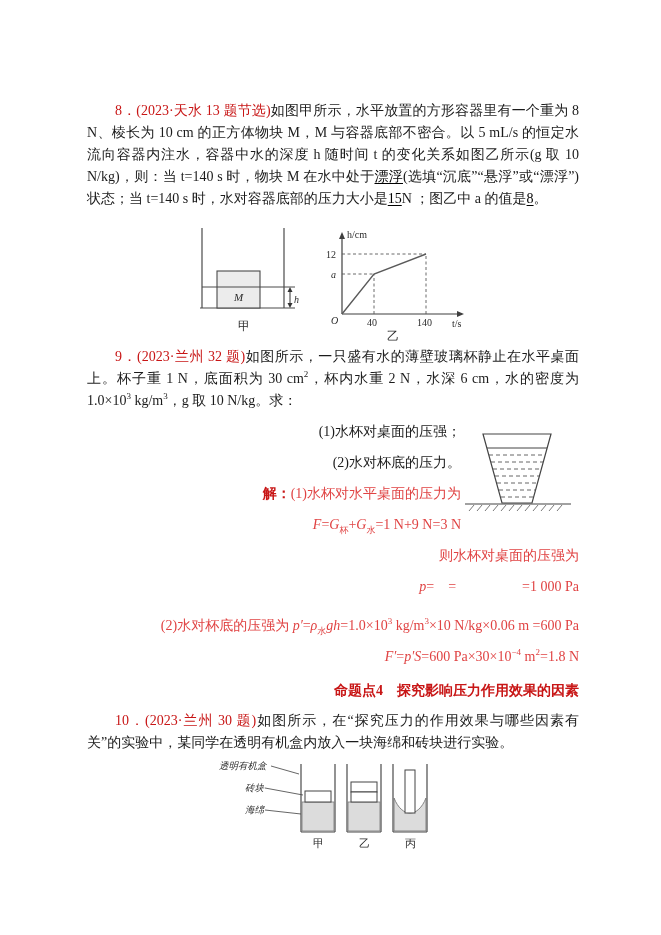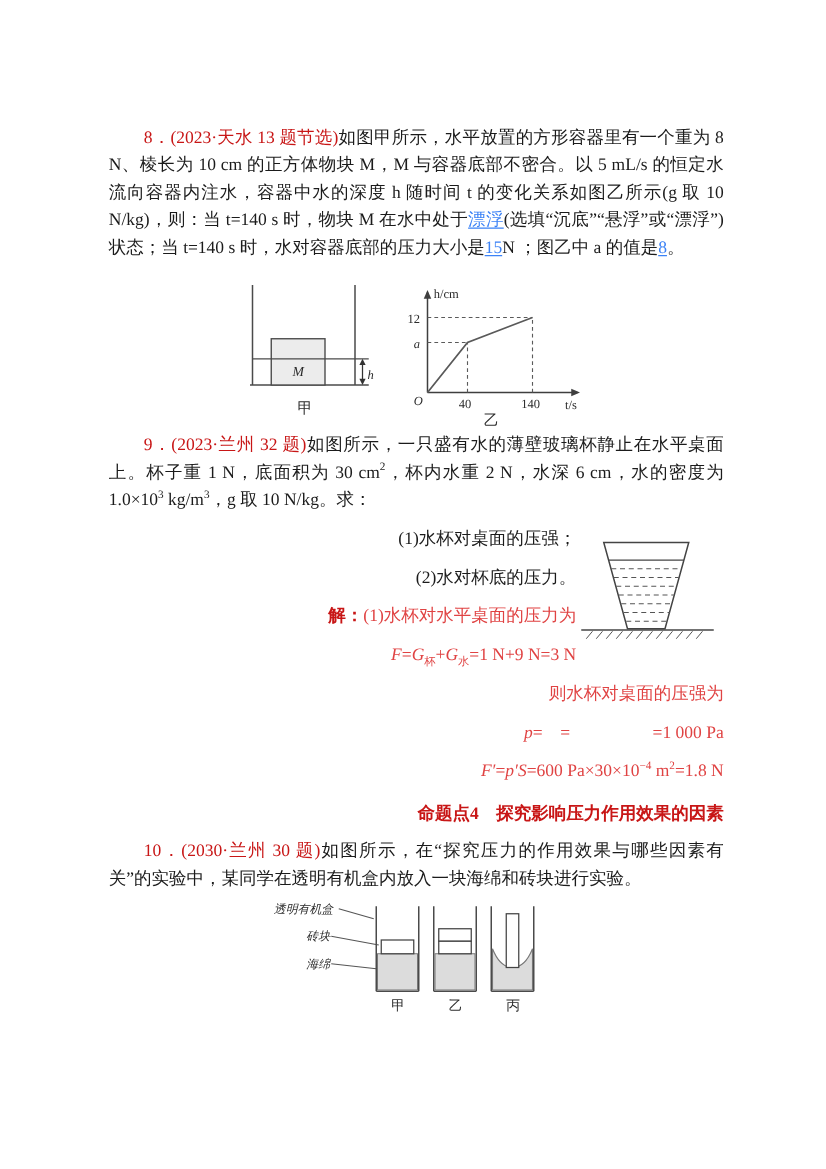--- a/index.html
+++ b/index.html
@@ -5,21 +5,21 @@
   html,body{margin:0;padding:0;}
   body{width:661px;height:935px;background:#ffffff;position:relative;
        font-family:"Liberation Serif","DejaVu Serif",serif;font-size:14px;color:#1b1b1b;}
   .page{position:absolute;left:87px;top:100px;width:492px;}
   p{margin:0;line-height:22px;text-align:justify;}
   .para{text-indent:2em;}
   .item{padding-left:28px;margin-top:9px;text-align:right;text-indent:0;}
   .red{color:#c81616;}
   .sol{color:#e04343;}
   .jie{color:#c81616;font-weight:bold;}
-  .ans{color:#3b82f6;text-decoration:underline;text-underline-offset:2px;}
+  .ans{color:#000000;text-decoration:underline;text-underline-offset:2px;}
   sup,.sup{font-size:9px;vertical-align:super;line-height:0;}
   sub,.sub{font-size:9px;vertical-align:sub;line-height:0;}
   .v{font-style:italic;}
   .gap1{display:inline-block;width:14px;}
   .gap2{display:inline-block;width:66px;}
   .fig1{display:flex;gap:12px;width:fit-content;margin:14px auto 4px;align-items:flex-start;}
   .glassfig{float:right;width:118px;margin-top:16px;margin-right:0;}
   .topic{margin-top:12px;padding-left:28px;color:#c81616;font-weight:bold;text-align:right;clear:right;}
   .topic .t-title{margin-left:1em;}
   .fig3wrap{width:fit-content;margin:0 auto 0;}
@@ -114,27 +114,28 @@
   <p class="item">(2)水对杯底的压力。</p>
 
   <p class="item sol"><span class="jie">解：</span><span>(1)水杯对水平桌面的压力为</span></p>
 
   <p class="item sol"><span class="v">F</span><span>=</span><span class="v">G</span><span class="sub">杯</span><span>+</span><span class="v">G</span><span class="sub">水</span><span>=1 N+9 N=3 N</span></p>
 
   <p class="item sol">则水杯对桌面的压强为</p>
 
   <p class="item sol"><span class="v">p</span><span>=</span><span class="gap1"></span><span>=</span><span class="gap2"></span><span>=1 000 Pa</span></p>
 
+  <p class="item sol" style="white-space:nowrap;margin-top:17px;"><span>(2)水对杯底的压强为 </span><span class="v">p′</span><span>=</span><span class="v">ρ</span><span class="sub">水</span><span class="v">gh</span><span>=1.0×10</span><sup>3</sup><span> kg/m</span><sup>3</sup><span>×10 N/kg×0.06 m =600 Pa</span></p>
 
 
   <p class="item sol"><span class="v">F′</span><span>=</span><span class="v">p′S</span><span>=600 Pa×30×10</span><sup>−4</sup><span> m</span><sup>2</sup><span>=1.8 N</span></p>
 
   <p class="topic"><span class="t-label">命题点4</span><span class="t-title">探究影响压力作用效果的因素</span></p>
 
-  <p class="para q10p"><span class="red">10．</span><span class="red">(2030·兰州 30 题)</span><span>如图所示，在“探究压力的作用效果与哪些因素有关”的实验中，某同学在透明有机盒内放入一块海绵和砖块进行实验。</span></p>
+  <p class="para q10p"><span class="red">10．</span><span class="red">(2023·兰州 30 题)</span><span>如图所示，在“探究压力的作用效果与哪些因素有关”的实验中，某同学在透明有机盒内放入一块海绵和砖块进行实验。</span></p>
 
   <div class="fig3wrap">
     <svg width="236" height="98" viewBox="0 0 236 98">
       <text x="4" y="15" font-size="9.5" font-style="italic" fill="#333">透明有机盒</text>
       <text x="30" y="37" font-size="9.5" font-style="italic" fill="#333">砖块</text>
       <text x="30" y="59" font-size="9.5" font-style="italic" fill="#333">海绵</text>
       <g stroke="#555" stroke-width="0.9">
         <line x1="56" y1="12" x2="84" y2="20"></line>
         <line x1="50" y1="34" x2="88" y2="41"></line>
         <line x1="50" y1="56" x2="86" y2="60"></line>

